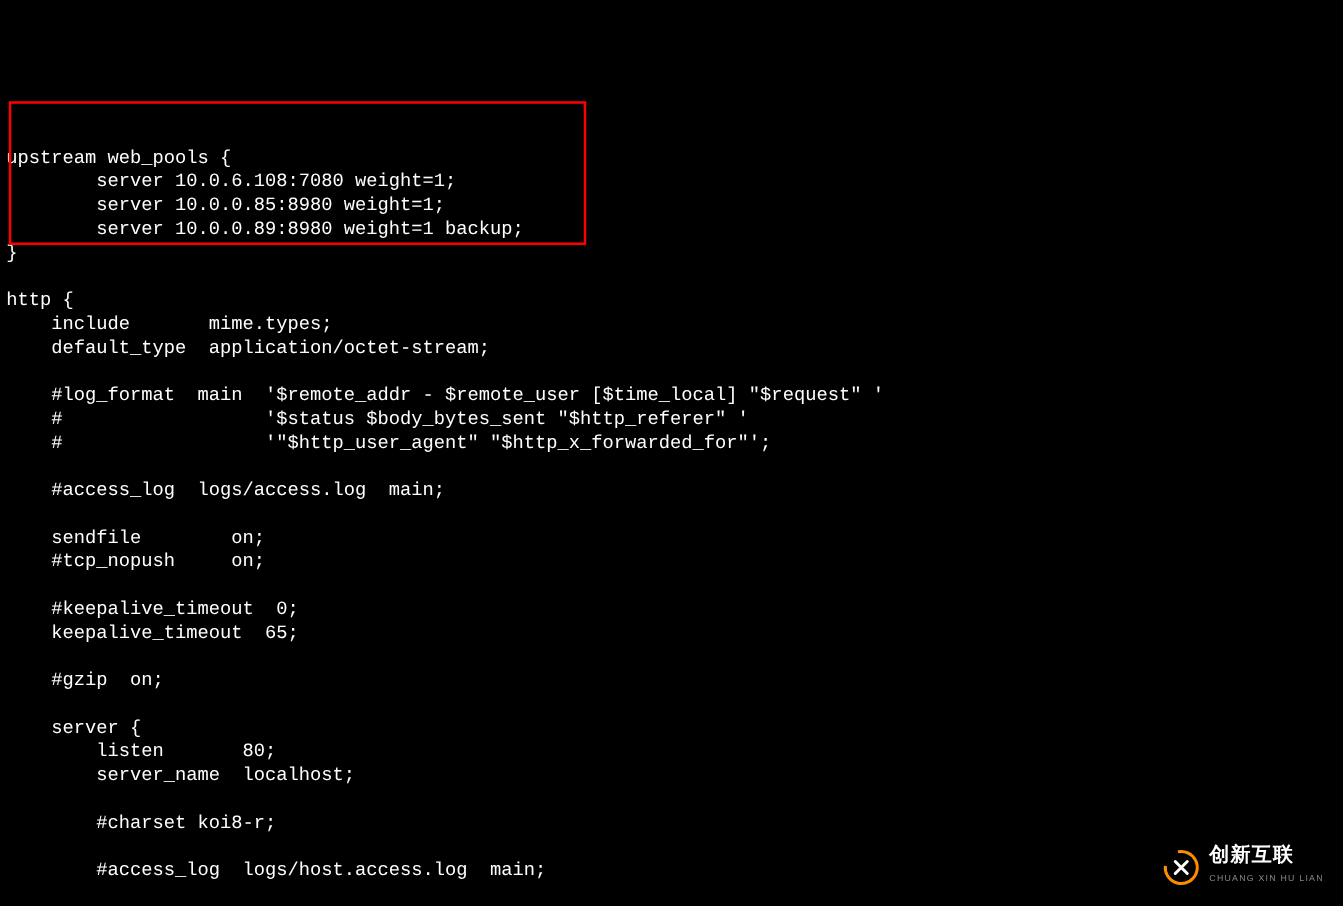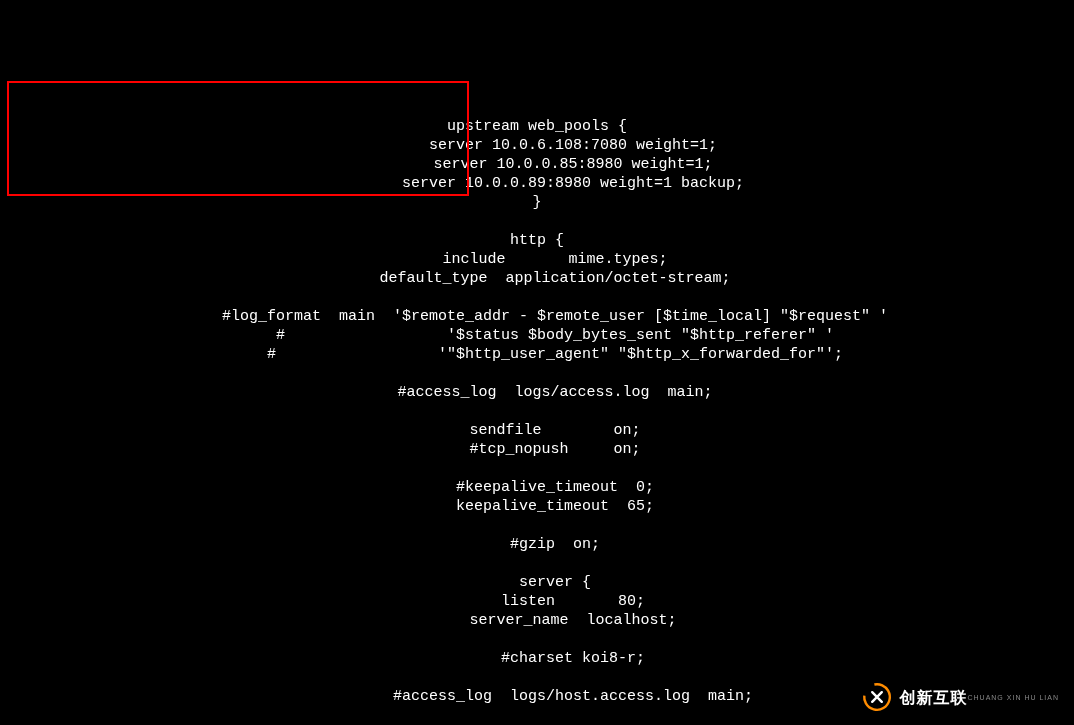--- a/index.html
+++ b/index.html
@@ -39,38 +39,37 @@
       display: flex;
       align-items: center;
       gap: 6px;
     }
     .logo-icon {
       width: 32px;
       height: 32px;
     }
     .logo-text {
       display: flex;
-      flex-direction: row;
+      flex-direction: column;
     }
     .logo-main {
       color: #fff;
       font-size: 16px;
       font-weight: bold;
       font-family: 'Microsoft YaHei', sans-serif;
       letter-spacing: 1px;
     }
     .logo-sub {
       color: #888;
       font-size: 7px;
       font-family: sans-serif;
       letter-spacing: 1px;
     }
     .line {
       min-height: 19px;
-      text-align: center;
     }
   </style>
 </head>
 <body>
 
 
 
 <div class="code-container">
   <div id="code-lines"><div class="line">upstream web_pools {</div><div class="line">        server 10.0.6.108:7080 weight=1;</div><div class="line">        server 10.0.0.85:8980 weight=1;</div><div class="line">        server 10.0.0.89:8980 weight=1 backup;</div><div class="line">}</div><div class="line"></div><div class="line">http {</div><div class="line">    include       mime.types;</div><div class="line">    default_type  application/octet-stream;</div><div class="line"></div><div class="line">    #log_format  main  '$remote_addr - $remote_user [$time_local] "$request" '</div><div class="line">    #                  '$status $body_bytes_sent "$http_referer" '</div><div class="line">    #                  '"$http_user_agent" "$http_x_forwarded_for"';</div><div class="line"></div><div class="line">    #access_log  logs/access.log  main;</div><div class="line"></div><div class="line">    sendfile        on;</div><div class="line">    #tcp_nopush     on;</div><div class="line"></div><div class="line">    #keepalive_timeout  0;</div><div class="line">    keepalive_timeout  65;</div><div class="line"></div><div class="line">    #gzip  on;</div><div class="line"></div><div class="line">    server {</div><div class="line">        listen       80;</div><div class="line">        server_name  localhost;</div><div class="line"></div><div class="line">        #charset koi8-r;</div><div class="line"></div><div class="line">        #access_log  logs/host.access.log  main;</div><div class="line"></div></div>
   <div class="highlight-box-1"></div>

